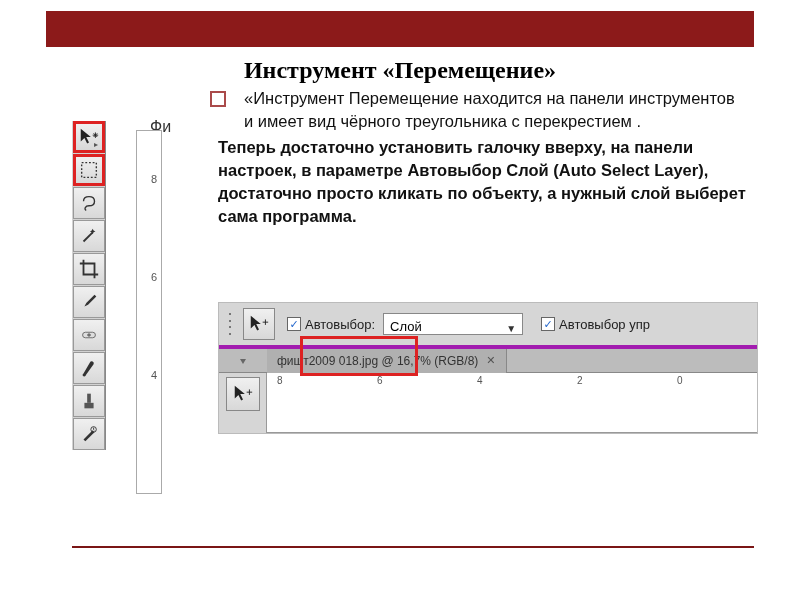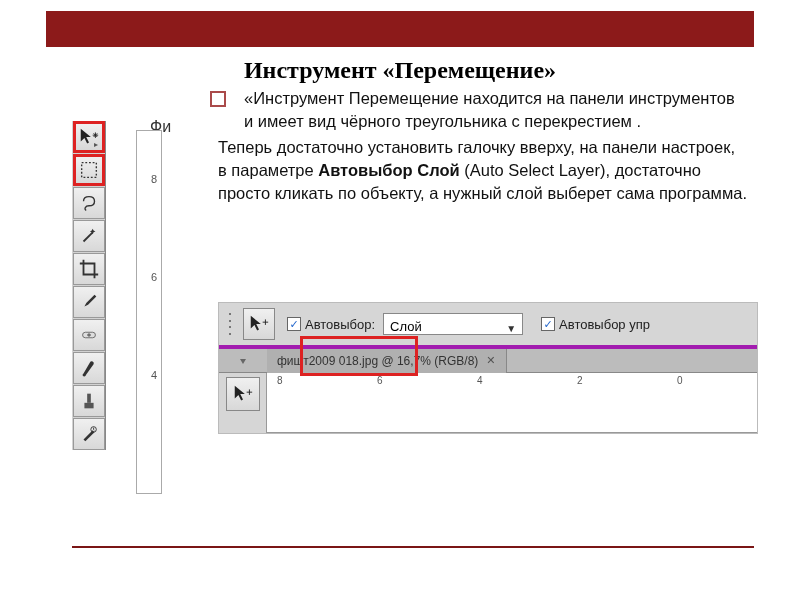--- a/index.html
+++ b/index.html
@@ -2,21 +2,21 @@
 <html><head>
 <meta charset="utf-8">
 <style>
   * { margin: 0; padding: 0; box-sizing: border-box; }
   body { width: 800px; height: 600px; font-family: Arial, sans-serif; background: #fff; position: relative; }
   .top-bar { background: #8c1a1a; height: 36px; width: 708px; margin-left: 46px; margin-top: 11px; }
   .title { font-family: Georgia, 'Times New Roman', serif; font-size: 24px; font-weight: bold; text-align: center; width: 520px; margin-left: 140px; margin-top: 10px; line-height: 1.1; }
   .body-text { width: 530px; margin-left: 218px; margin-top: 4px; font-size: 16.5px; line-height: 1.4; color: #111; }
   .bullet-row { display: flex; align-items: flex-start; justify-content: center; }
   .bullet { width: 16px; height: 16px; border: 2px solid #aa4a4a; margin-right: 10px; margin-top: 4px; flex-shrink: 0; position: relative; left: -8px; }
-  .para { margin-top: 2px; }
+  .para { margin-top: 2px; font-weight: bold; }
   .left-panel { position: absolute; left: 72px; top: 120px; width: 92px; }
   .ruler-label { position: absolute; left: 150px; top: 118px; font-size: 16px; color: #333; }
   .toolbox { background: #d2d2d2; border-right: 1px solid #888; width: 34px; }
   .tool { width: 32px; height: 32px; border: 1px solid #999; background: linear-gradient(#f0f0f0,#d8d8d8); display: flex; align-items: center; justify-content: center; margin: 1px; position: relative; }
   .tool svg { width: 22px; height: 22px; }
   .redbox { border: 3px solid #d22; }
   .vert-ruler { position: absolute; left: 136px; top: 130px; width: 26px; background: #fff; border: 1px solid #aaa; height: 364px; }
   .vert-ruler .num { position: absolute; right: 4px; font-size: 11px; color: #555; }
   .lower-panel { position: absolute; left: 218px; top: 302px; width: 540px; border: 1px solid #bbb; background: #fff; }
   .menu-bar { background: #eee; height: 28px; display: flex; align-items: center; padding: 0 12px; gap: 28px; font-size: 14px; color: #333; border-bottom: 1px solid #ccc; }

